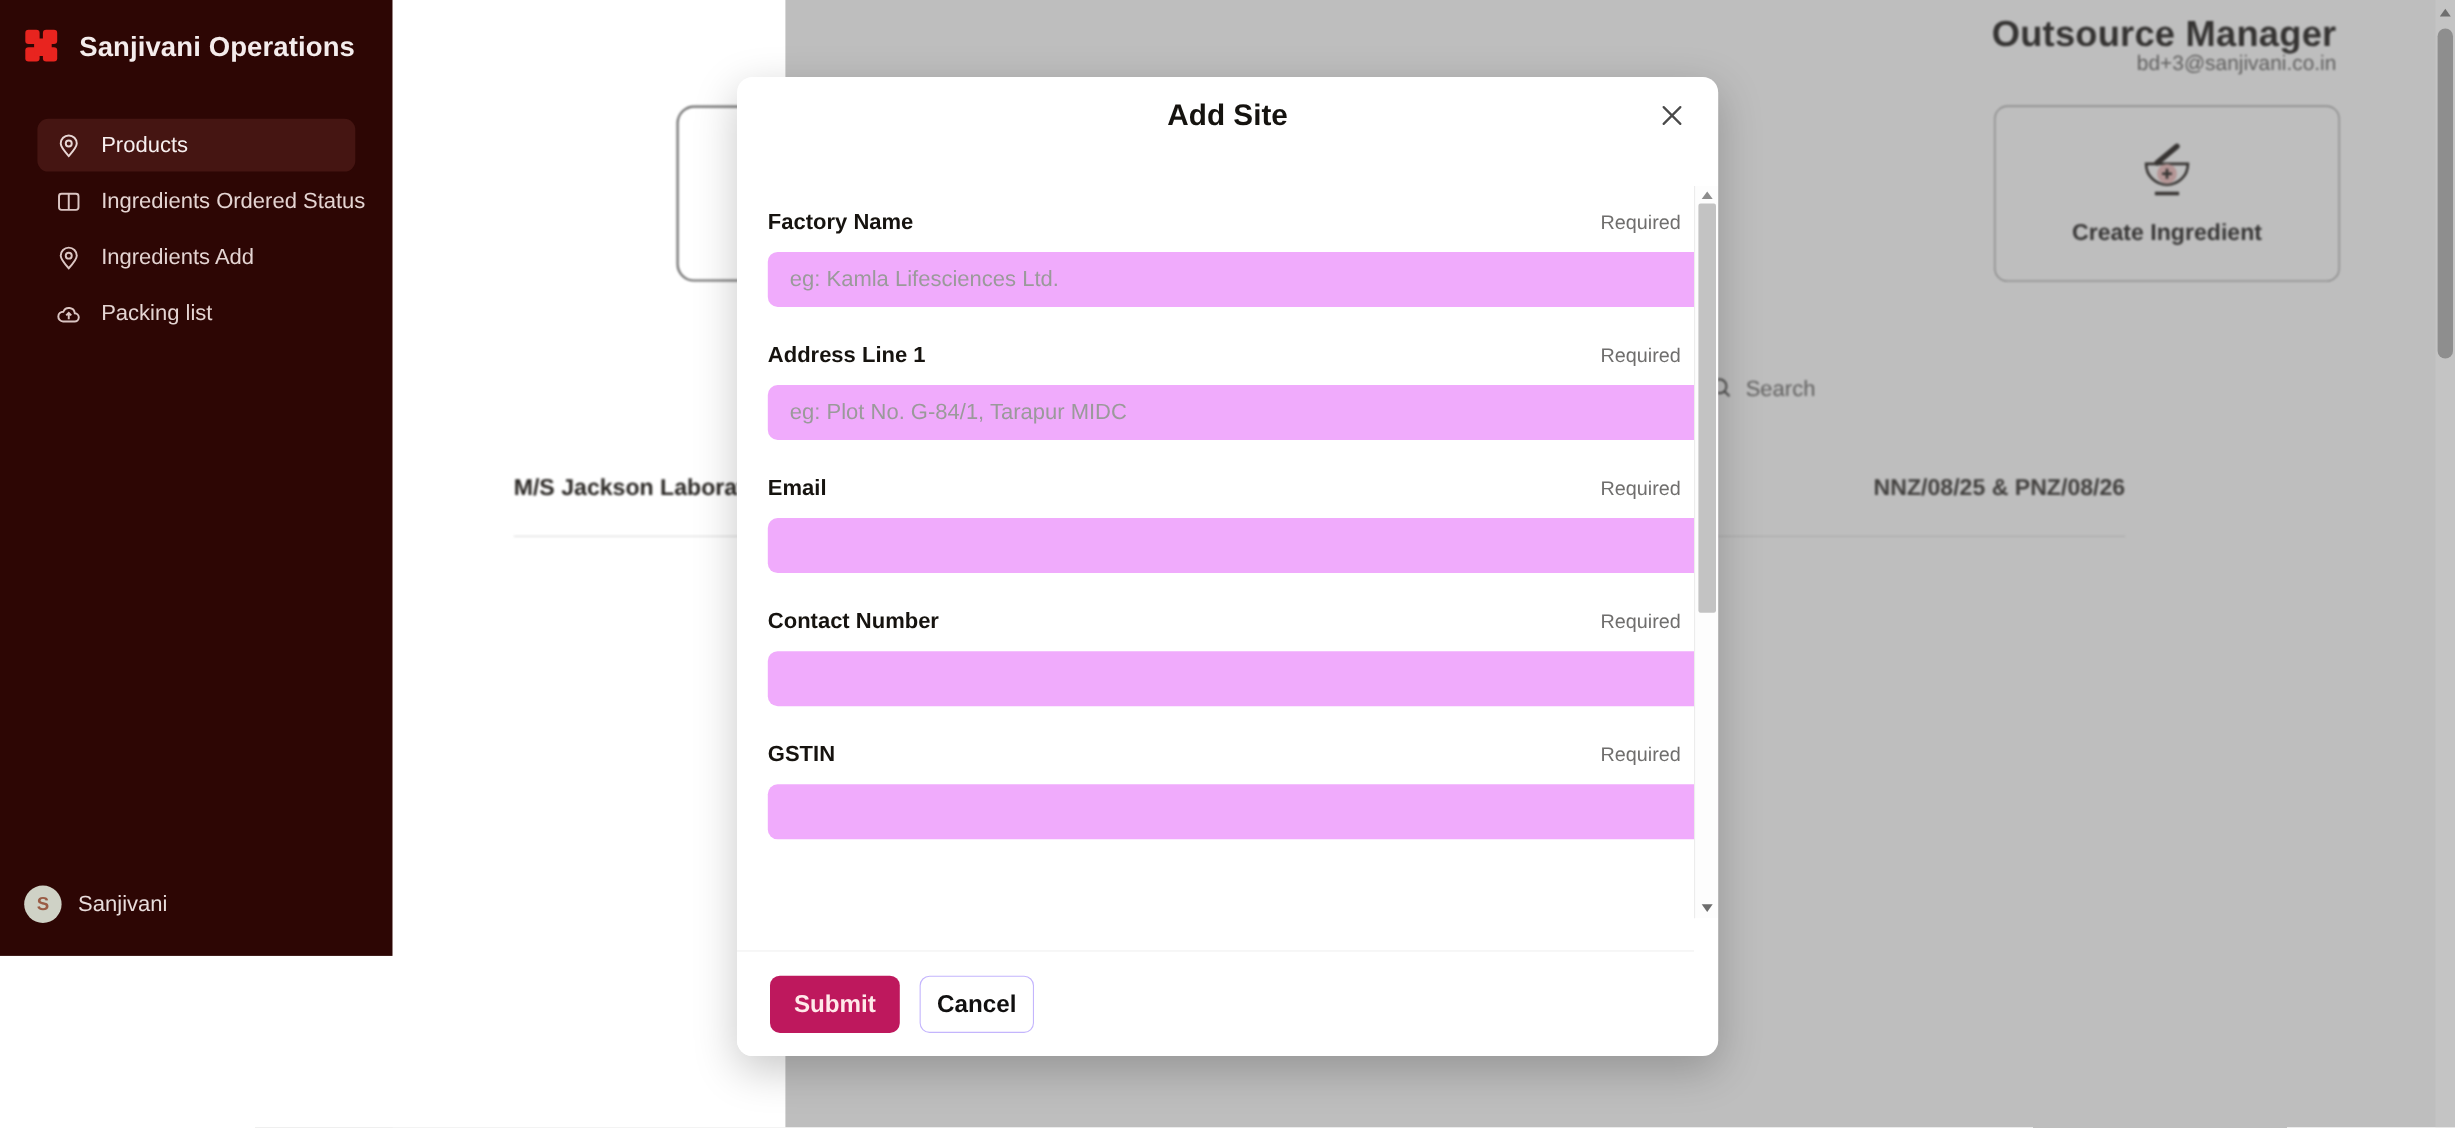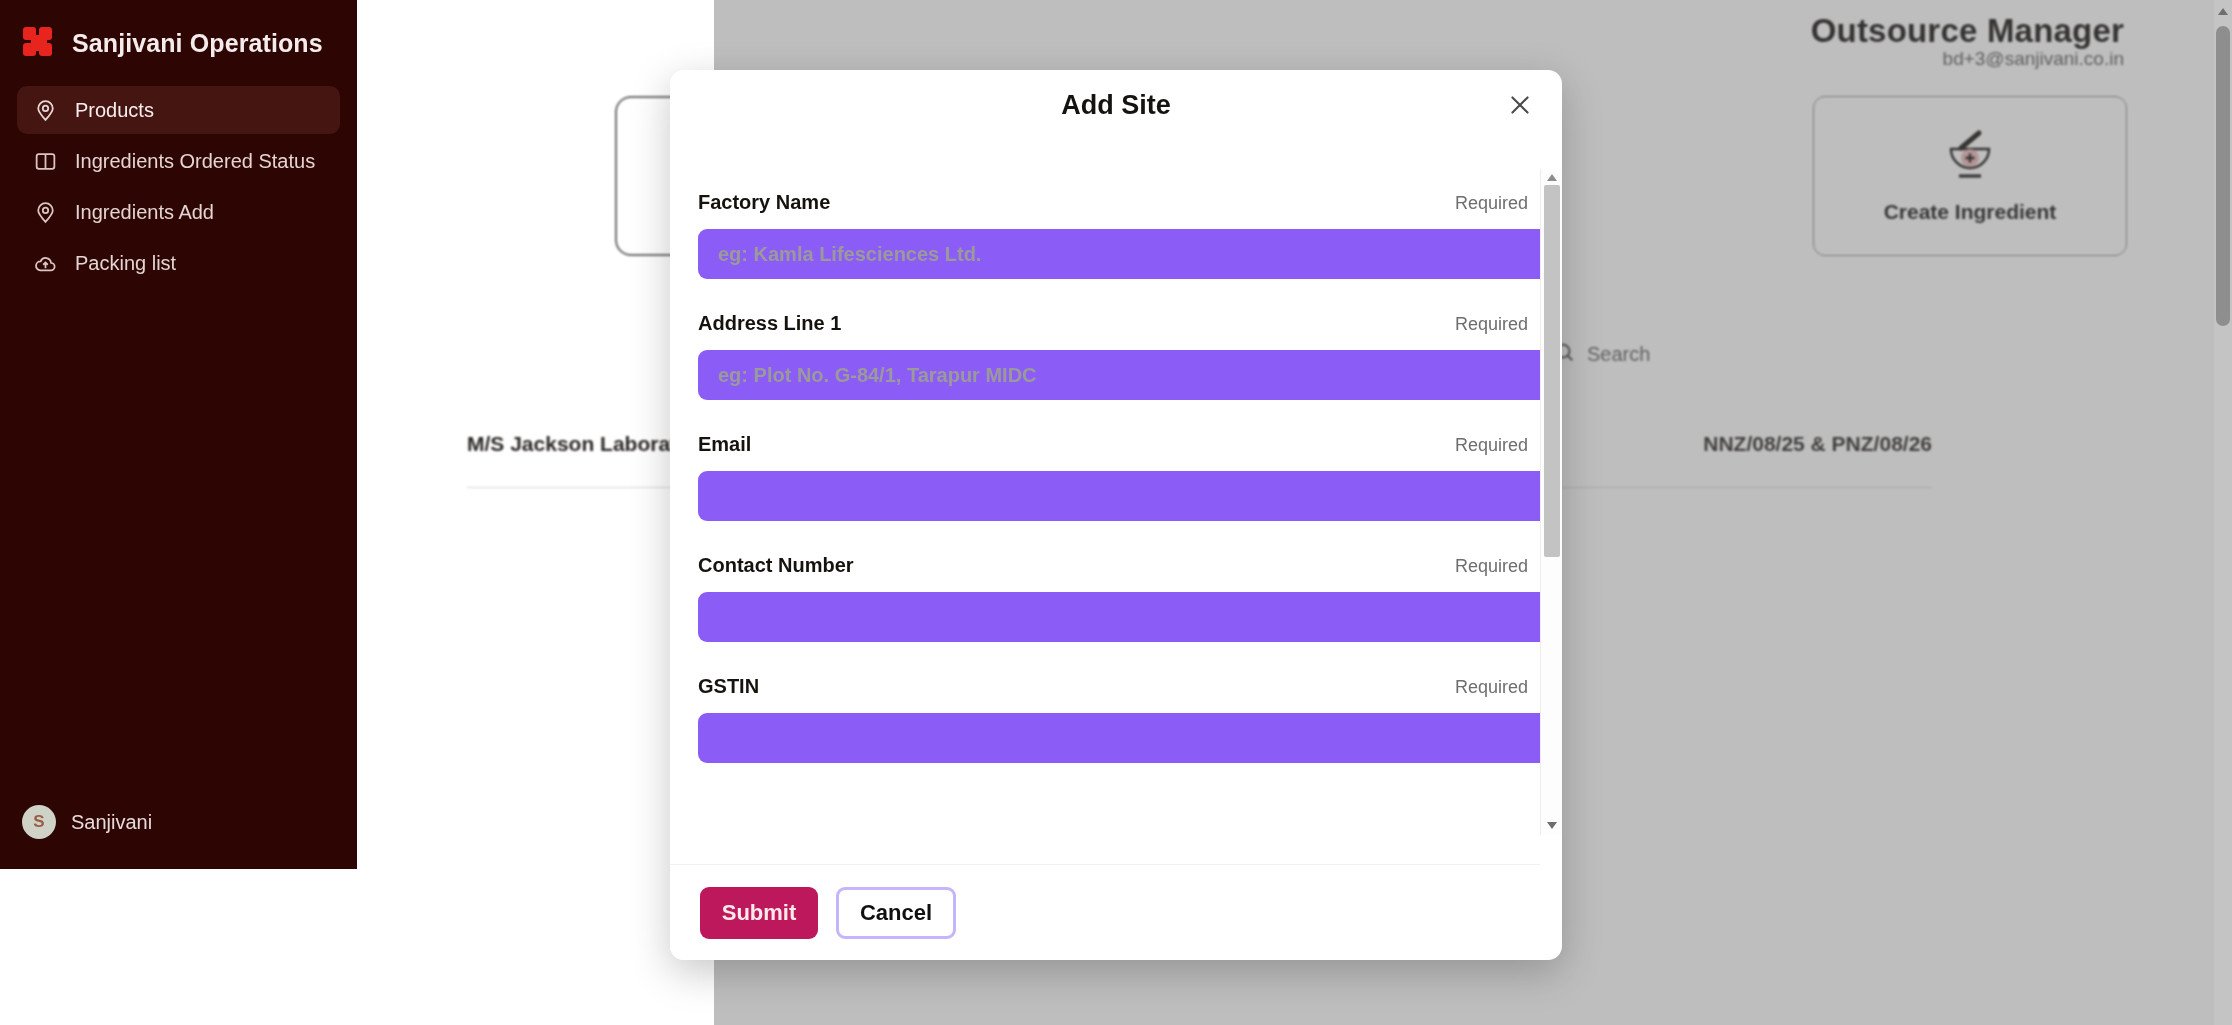--- a/index.html
+++ b/index.html
@@ -35,21 +35,21 @@
   .brand-logo i:nth-child(1) { left: 1px;  top: 1px; }
   .brand-logo i:nth-child(2) { left: 17px; top: 1px; }
   .brand-logo i:nth-child(3) { left: 1px;  top: 17px; }
   .brand-logo i:nth-child(4) { left: 17px; top: 17px; }
   .brand-logo i:nth-child(5) { left: 9px;  top: 9px; width: 16px; height: 16px; }
   .brand-title {
     color: #f4ecec; font-size: 25px; font-weight: bold;
     letter-spacing: 0.1px; white-space: nowrap;
   }
 
-  .nav { margin-top: 0; padding: 0 17px; display: flex; flex-direction: column; gap: 3px;}
+  .nav { margin-top: 22px; padding: 0 34px; display: flex; flex-direction: column; gap: 3px;}
   .nav-item {
     display: flex; align-items: center; gap: 17px;
     height: 48px; padding: 0 16px;
     border-radius: 10px;
     color: #e4d4d2; font-size: 20px;
     white-space: nowrap;
     cursor: pointer;
   }
   .nav-item.active { background: #451512; color: #f7efef; }
   .nav-ico { width: 25px; height: 25px; flex: 0 0 25px; display:flex; align-items:center; justify-content:center; }
@@ -172,24 +172,24 @@
   }
   .field { margin-bottom: 33px; }
   .field-head {
     display: flex; justify-content: space-between; align-items: baseline;
     margin-bottom: 15px;
   }
   .field-label { font-size: 20px; font-weight: bold; color: #16130f; }
   .field-req { font-size: 18px; color: #6f6e6d; }
   .field-input {
     width: 903px; height: 50px;
-    background: #8b5cf6; border: none; border-radius: 9px;
+    background: #f0abfc; border: none; border-radius: 9px;
     padding: 0 20px;
     font-family: "Liberation Sans", sans-serif;
-    font-size: 20px; color: #2b2a29; font-weight: bold;
+    font-size: 20px; color: #2b2a29;
   }
   .field-input::placeholder { color: #9a9a9a; }
 
   .modal-scroll {
     position: absolute; right: 0; top: 0; width: 22px; height: 100%;
     background: #fdfdfd; border-left: 1px solid #ececec;
   }
   .modal-scroll .ms-thumb {
     position: absolute; left: 3px; top: 16px; width: 16px; height: 372px;
     background: #c3c3c3; border-radius: 2px;
@@ -218,22 +218,22 @@
     height: 52px; border-radius: 9px;
     font-family: "Liberation Sans", sans-serif;
     font-size: 22px; font-weight: bold;
     display: flex; align-items: center; justify-content: center;
     cursor: pointer;
   }
   .btn-submit {
     width: 118px; background: #be185d; color: #ffe9e9; border: none;
   }
   .btn-cancel {
-    width: 120px; background: #ffffff; color: #111010;
-    border: 3px solid #c4b5fd;
+    width: 104px; background: #ffffff; color: #111010;
+    border: 1px solid #c4b5fd;
   }
 </style>
 </head>
 <body>
 
 <div id="root">
 
   <aside class="sidebar">
     <div class="brand">
       <div class="brand-logo">

